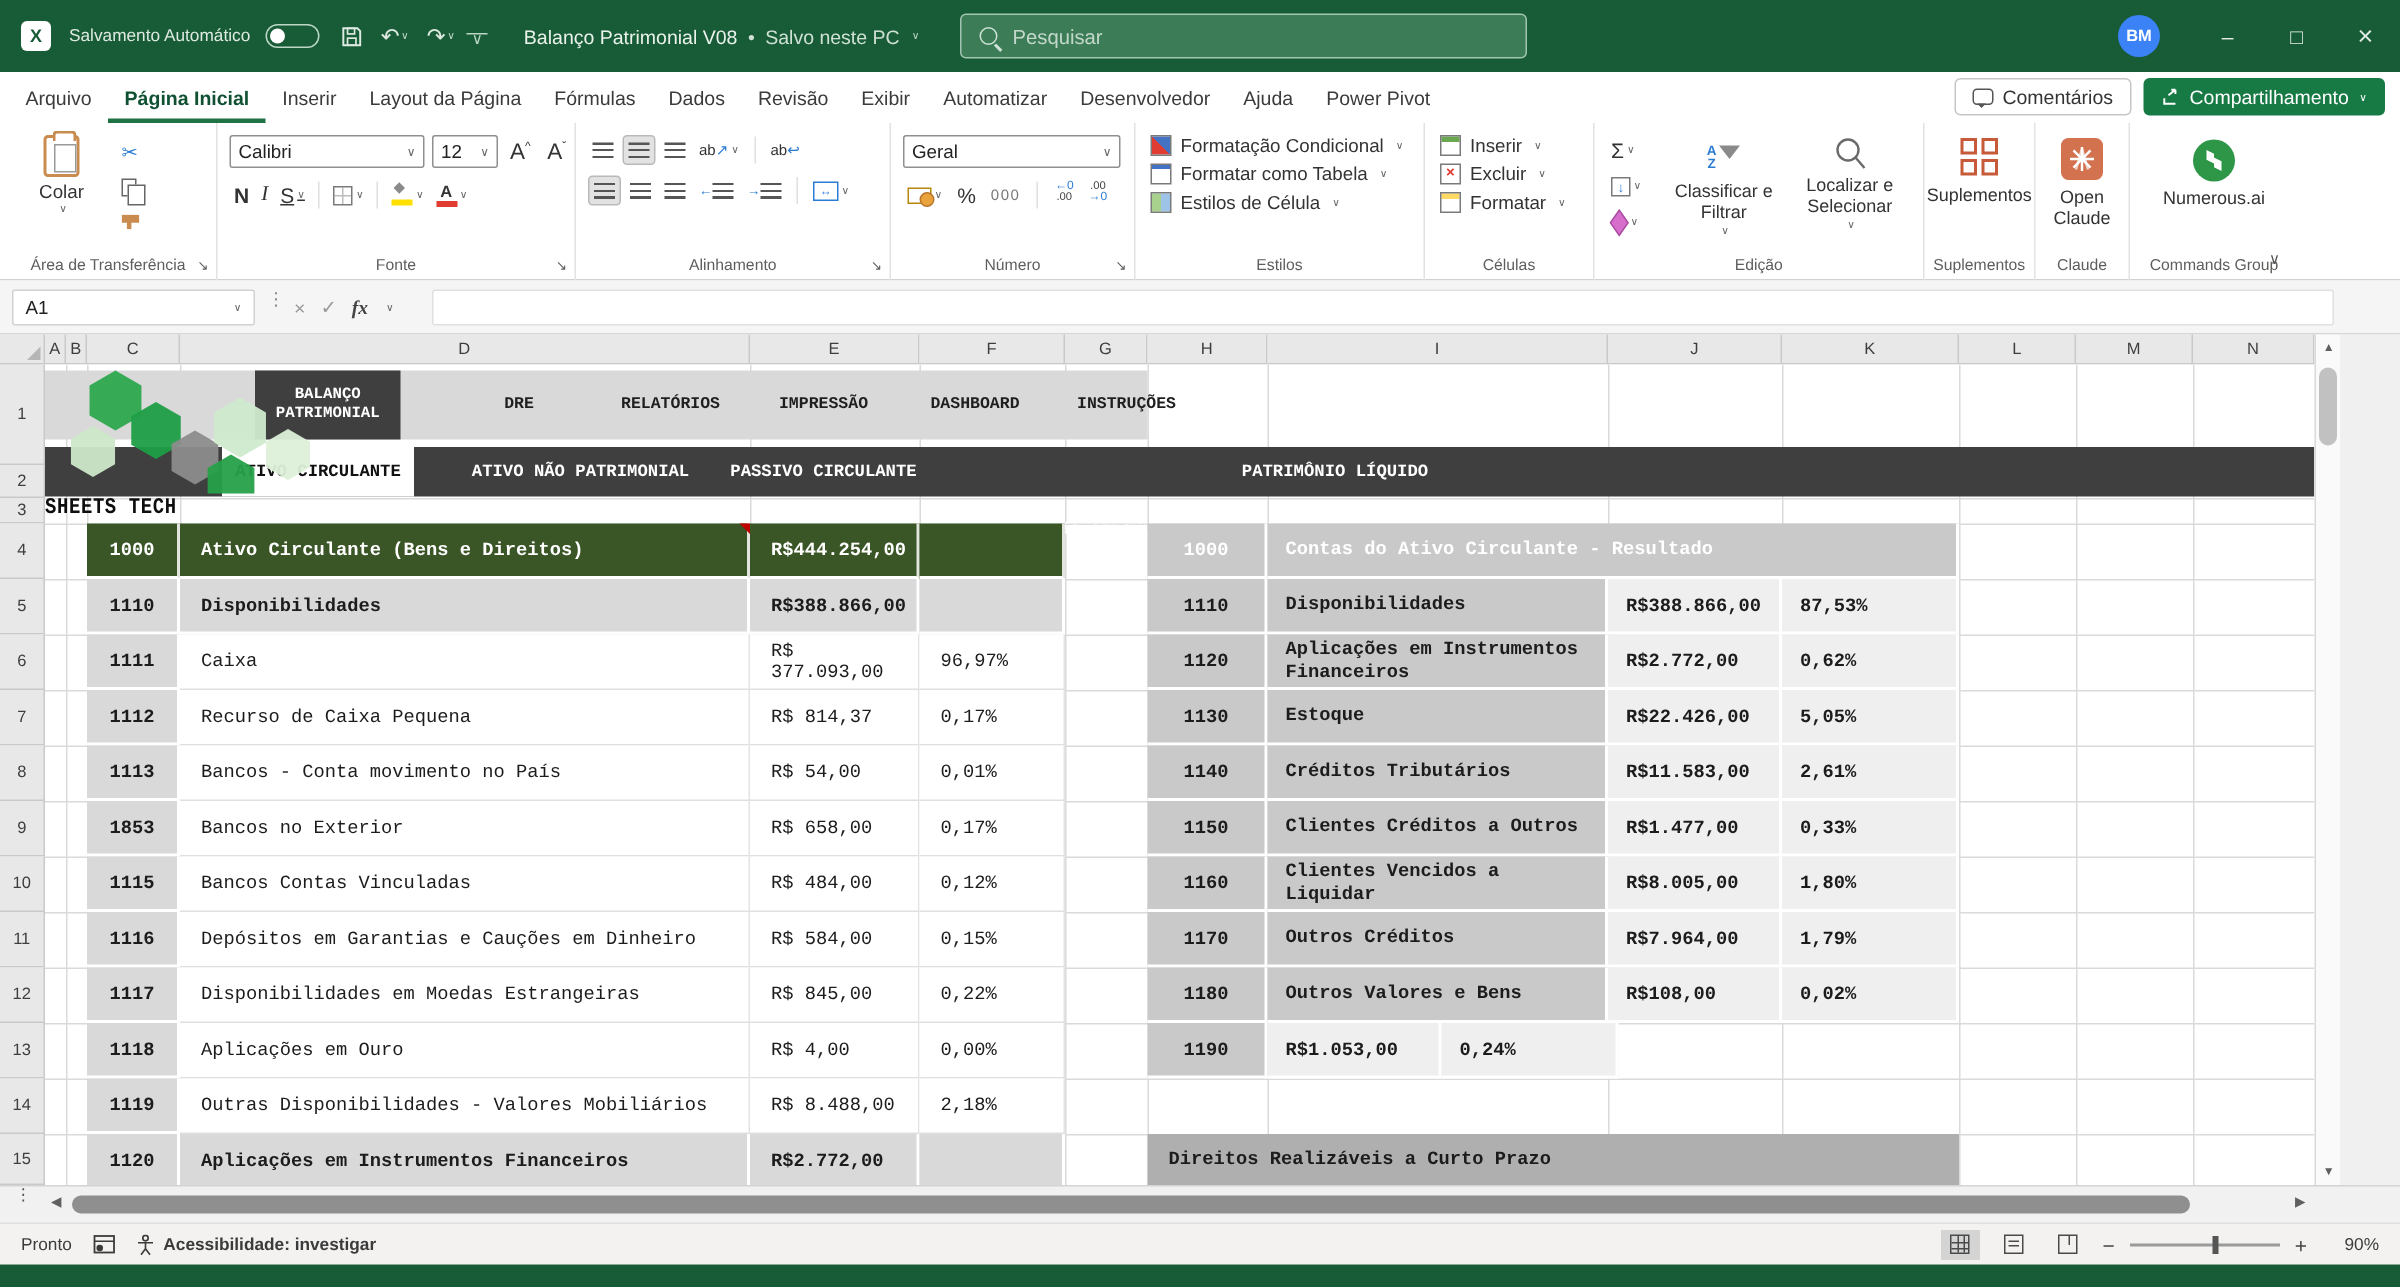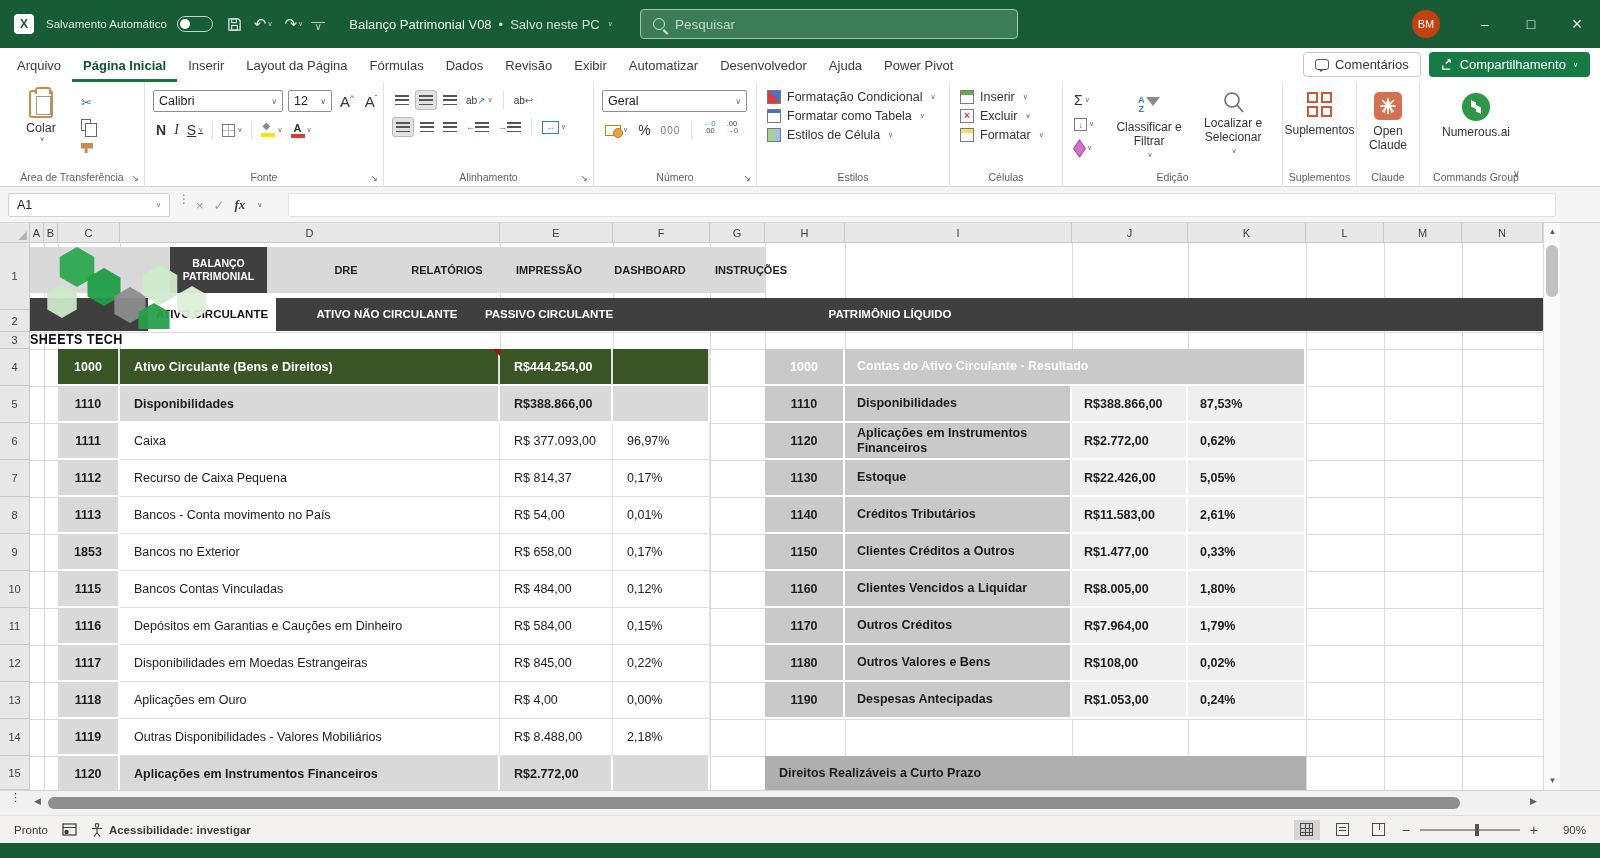--- a/index.html
+++ b/index.html
@@ -17,21 +17,21 @@
   .mini-dd { font-size:7px; color:#BCD7C6; margin-left:1px; }
   .qat-sep { width:14px; text-align:center; color:#BCD7C6; font-size:10px; border-top:1px solid #BCD7C6; line-height:8px; margin-top:4px; }
   .doc-title { font-size:13px; color:#EAF2EC; margin-left:14px; display:flex; gap:7px; align-items:center; white-space:nowrap; }
   .doc-status { color:#CFE0D5; }
   .searchbox { position:absolute; left:640px; top:9px; width:378px; height:30px; background:#3C7D58; border:1px solid #A3C4B0; border-radius:4px; display:flex; align-items:center; padding-left:12px; }
   .searchbox .mag { width:12px; height:12px; border:1.6px solid #CFE3D6; border-radius:50%; position:relative; margin-right:10px; }
   .searchbox .mag::after { content:""; position:absolute; left:10px; top:10px; width:6px; height:1.6px; background:#CFE3D6; transform:rotate(45deg); transform-origin:0 0; }
   .search-input { background:transparent; border:none; outline:none; color:#D6E5DC; font-size:13.5px; width:300px; }
   .search-input::placeholder { color:#C3D8CB; }
   .tb-right { position:absolute; right:0; top:0; height:48px; display:flex; align-items:center; }
-  .avatar { width:28px; height:28px; border-radius:50%; background:#c2410c; color:#fff; font-size:11px; font-weight:normal; display:flex; align-items:center; justify-content:center; margin-right:22px; }
+  .avatar { width:28px; height:28px; border-radius:50%; background:#3b82f6; color:#fff; font-size:11px; font-weight:bold; display:flex; align-items:center; justify-content:center; margin-right:22px; }
   .winbtn { width:46px; height:48px; display:flex; align-items:center; justify-content:center; color:#E3EDE6; font-size:14px; }
   .winbtn.close { font-size:18px; }
 
   
   .ribbontabs { position:absolute; left:0; top:48px; width:1600px; height:34px; background:#FFFFFF; display:flex; align-items:flex-end; }
   .rtab-list { display:flex; margin-left:6px; }
   .rtab { font-size:13px; color:#3B3B3B; padding:8px 11px 9px; white-space:nowrap; }
   .rtab.active { color:#0F5132; font-weight:bold; box-shadow:inset 0 -3px 0 #1F7244; }
   .rt-right { position:absolute; right:10px; top:4px; display:flex; gap:8px; }
   .btn-comments { display:flex; align-items:center; gap:6px; border:1px solid #C8C6C4; border-radius:4px; background:#fff; padding:4px 11px; font-size:13px; color:#333; }
@@ -135,21 +135,21 @@
   .ffield { position:absolute; left:288px; top:6px; width:1268px; height:24px; background:#fff; border:1px solid #E0E0E0; border-radius:2px; }
 
   
   .sheet { position:absolute; left:0; top:223px; width:1600px; height:567px; }
   .corner { position:absolute; left:0; top:0; width:30px; height:20px; background:#E8E8E8; border-right:1px solid #C9C9C9; border-bottom:1px solid #C9C9C9; }
   .corner::after { content:""; position:absolute; right:2px; bottom:2px; border-left:9px solid transparent; border-bottom:9px solid #B5B5B5; }
   .colhdrs { position:absolute; left:30px; top:0; width:1513px; height:20px; display:flex; }
   .ch { height:20px; background:#E8E8E8; border-right:1px solid #C9C9C9; border-bottom:1px solid #C9C9C9; font-size:11px; color:#3E3E3E; display:flex; align-items:center; justify-content:center; overflow:hidden; }
   .rowhdrs { position:absolute; left:0; top:20px; width:30px; height:547px; overflow:hidden; }
   .rh { width:30px; background:#E8E8E8; border-right:1px solid #C9C9C9; border-bottom:1px solid #C9C9C9; font-size:11px; color:#3E3E3E; display:flex; align-items:center; justify-content:center; }
-  .gridarea { position:absolute; left:30px; top:20px; width:1513px; height:547px; background:#fff; overflow:hidden; }
+  .gridarea { position:absolute; left:30px; top:20px; width:1513px; height:547px; background:#fff; overflow:hidden;font-family:Liberation Mono, monospace; }
   .vline { position:absolute; top:0; width:1px; height:547px; background:#DADADA; }
   .hline { position:absolute; left:0; width:1513px; height:1px; background:#DADADA; }
   .vscroll { position:absolute; left:1543px; top:0; width:17px; height:567px; background:#FAFAFA; border-left:1px solid #D9D9D9; }
   .vs-arrow { width:17px; height:16px; color:#606060; font-size:8px; display:flex; align-items:center; justify-content:center; }
   .vs-thumb { position:absolute; left:2px; top:22px; width:12px; height:52px; background:#C1C1C1; border-radius:6px; }
   .vs-down { position:absolute; bottom:2px; }
   .rightfill { position:absolute; left:1560px; top:0; width:40px; height:567px; background:#F0F0F0; }
 
   
   .nav1 { position:absolute; left:0; top:4px; width:735px; height:46px; background:#D9D9D9; }
@@ -598,21 +598,21 @@
       <div class="hline" style="top: 513px;"></div>
       <div class="nav1"></div>
       <div class="nav1-active" style="left: 140px; width: 97px;">BALANÇO PATRIMONIAL</div>
       <div class="nav1-item" style="left: 266px; width: 100px;">DRE</div>
       <div class="nav1-item" style="left: 367px; width: 100px;">RELATÓRIOS</div>
       <div class="nav1-item" style="left: 469px; width: 100px;">IMPRESSÃO</div>
       <div class="nav1-item" style="left: 570px; width: 100px;">DASHBOARD</div>
       <div class="nav1-item" style="left: 671px; width: 100px;">INSTRUÇÕES</div>
       <div class="nav2"></div>
       <div class="nav2-active" style="left: 118px; width: 128px;">ATIVO CIRCULANTE</div>
-      <div class="nav2-item" style="left: 247px; width: 220px;">ATIVO NÃO CIRCULANTE</div>
+      <div class="nav2-item" style="left: 247px; width: 220px;">ATIVO NÃO PATRIMONIAL</div>
       <div class="nav2-item" style="left: 409px; width: 220px;">PASSIVO CIRCULANTE</div>
       <div class="nav2-item" style="left: 580px; width: 220px; margin-top: 40px;">PASSIVO NÃO CIRCULANTE</div>
       <div class="nav2-item" style="left: 750px; width: 220px;">PATRIMÔNIO LÍQUIDO</div>
       <svg width="210" height="84" class="logo-svg">
         <polygon points="62.3,32.0 45.0,42.0 27.7,32.0 27.7,12.0 45.0,2.0 62.3,12.0" fill="#2EA84E" opacity="0.95"></polygon>
         <polygon points="88.5,51.5 72.0,61.0 55.5,51.5 55.5,32.5 72.0,23.0 88.5,32.5" fill="#1E9E46" opacity="0.95"></polygon>
         <polygon points="44.7,64.5 30.0,73.0 15.3,64.5 15.3,47.5 30.0,39.0 44.7,47.5" fill="#CDE8C9" opacity="0.95"></polygon>
         <polygon points="113.6,69.0 98.0,78.0 82.4,69.0 82.4,51.0 98.0,42.0 113.6,51.0" fill="#8C8C8C" opacity="0.95"></polygon>
         <polygon points="145.3,50.0 128.0,60.0 110.7,50.0 110.7,30.0 128.0,20.0 145.3,30.0" fill="#CFEACD" opacity="0.95"></polygon>
         <polygon points="137.6,85.0 122.0,94.0 106.4,85.0 106.4,67.0 122.0,58.0 137.6,67.0" fill="#27A04A" opacity="0.95"></polygon>
@@ -741,21 +741,20 @@
           <div class="fcell c-pct" style="width: 118px;">1,79%</div>
         </div>
         <div class="frow dat">
           <div class="fcell c-code" style="width: 80px;">1180</div>
           <div class="fcell c-desc" style="width: 227px;">Outros Valores e Bens</div>
           <div class="fcell c-val" style="width: 116px;">R$108,00</div>
           <div class="fcell c-pct" style="width: 118px;">0,02%</div>
         </div>
         <div class="frow dat">
           <div class="fcell c-code" style="width: 80px;">1190</div>
-          <div class="fcell c-desc" style="width: 227px;">Despesas Antecipadas</div>
           <div class="fcell c-val" style="width: 116px;">R$1.053,00</div>
           <div class="fcell c-pct" style="width: 118px;">0,24%</div>
         </div>
       </div>
       <div class="note-tri"></div>
       <div class="band">Direitos Realizáveis a Curto Prazo</div>
     </div>
   <div class="vscroll">
     <div class="vs-arrow">▲</div>
     <div class="vs-thumb"></div>

